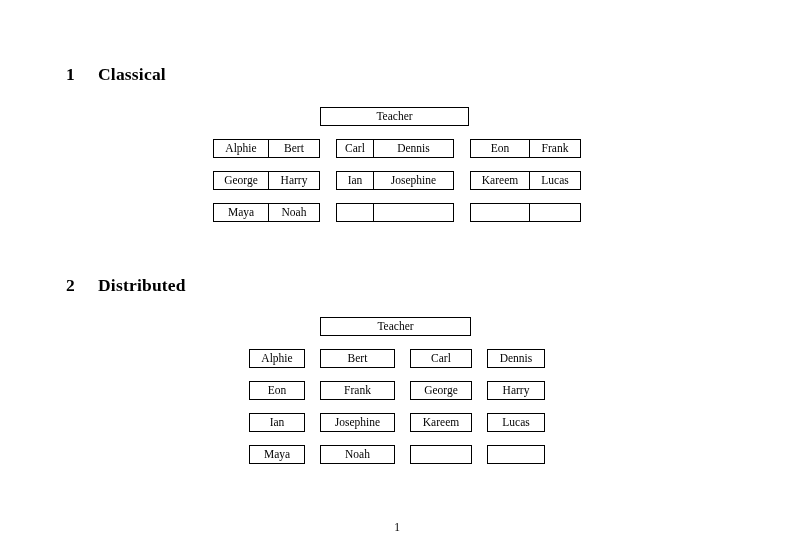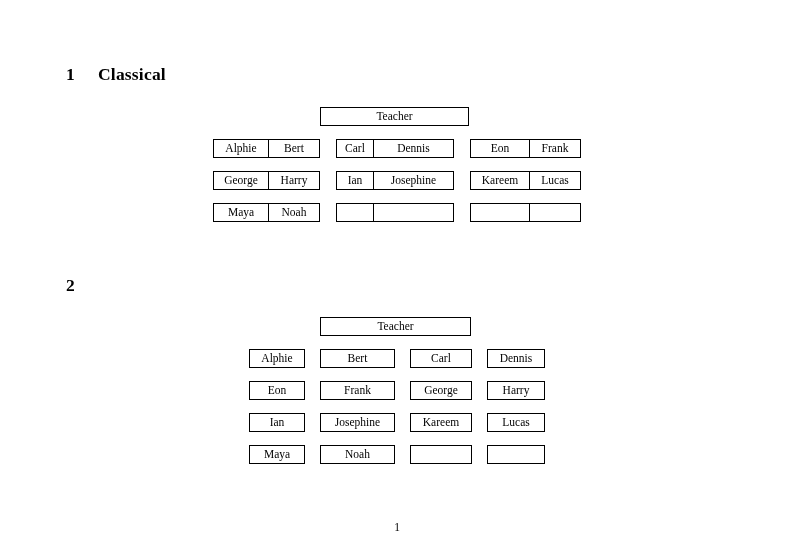--- a/index.html
+++ b/index.html
@@ -145,20 +145,21 @@
     <div class="pair-cell left" style="width:59px;">Kareem</div>
     <div class="pair-cell" style="width:50px;">Lucas</div>
   </div>
   <div class="pair-row" style="left:470px; top:203px; width:111px;">
     <div class="pair-cell left" style="width:59px;"></div>
     <div class="pair-cell" style="width:50px;"></div>
   </div>
 
   <div class="section-heading" id="heading-distributed">
     <span class="section-number">2</span>
+    <span class="section-title">Distributed</span>
   </div>
 
   <div class="teacher-box" id="distributed-teacher" style="left:320px; top:317px; width:151px;">Teacher</div>
 
   <div class="box" style="left:249px; top:349px; width:56px;">Alphie</div>
   <div class="box" style="left:320px; top:349px; width:75px;">Bert</div>
   <div class="box" style="left:410px; top:349px; width:62px;">Carl</div>
   <div class="box" style="left:487px; top:349px; width:58px;">Dennis</div>
 
   <div class="box" style="left:249px; top:381px; width:56px;">Eon</div>

